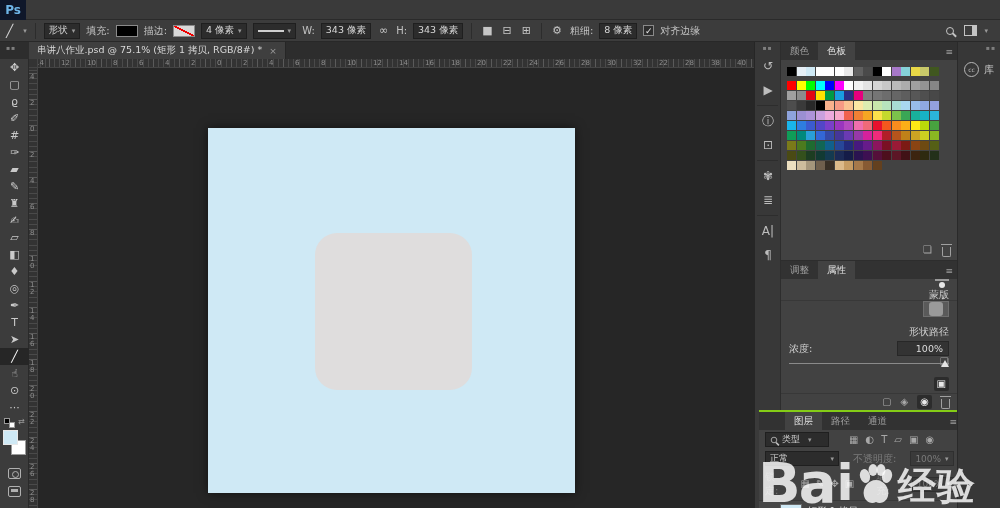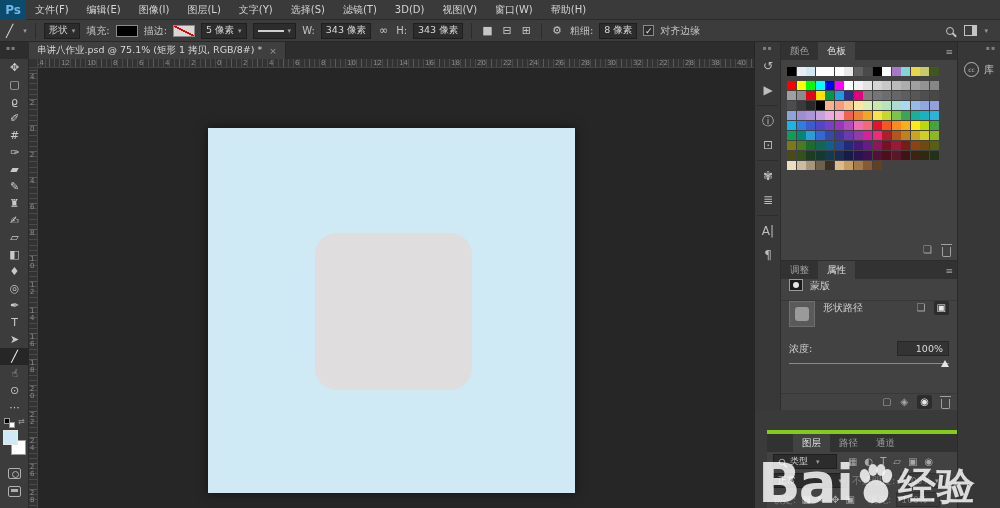--- a/index.html
+++ b/index.html
@@ -2,21 +2,21 @@
 <html><head>
 <meta charset="utf-8">
 <style>
   * { margin:0; padding:0; box-sizing:border-box; }
   html,body { width:1000px; height:508px; }
   body { font-family:"DejaVu Sans","Liberation Sans",sans-serif; font-size:10px; color:#cfcfcf; background:#323232; overflow:hidden; }
   #app { position:relative; width:1000px; height:508px; background:#3a3a3a; overflow:hidden; }
 
   
   #menubar { position:absolute; left:0; top:0; width:1000px; height:20px; background:#3a3a3a; border-bottom:1px solid #2a2a2a; display:flex; align-items:center; }
-  #ps-logo { width:26px; height:20px; display:flex; align-items:center; justify-content:center; color:#6fb6e8; font-weight:bold; font-size:12px; background:#0c4a6e; }
+  #ps-logo { width:26px; height:20px; display:flex; align-items:center; justify-content:center; color:#6fb6e8; font-weight:bold; font-size:12px; background:#0f172a; }
   #menu-items { display:flex; align-items:center; }
   .menu-item { padding:0 9px; color:#d4d4d4; font-size:10px; line-height:20px; cursor:default; }
 
   
   #optionsbar { position:absolute; left:0; top:20px; width:1000px; height:22px; background:#3c3c3c; border-bottom:1px solid #282828; display:flex; align-items:center; gap:6px; padding:0 6px; }
   .ob-label { color:#c2c2c2; font-size:10px; white-space:nowrap; }
   .ob-sep { width:1px; height:16px; background:#2c2c2c; margin:0 2px; }
   .ob-select,.ob-input { background:#2c2c2c; border:1px solid #1f1f1f; color:#d6d6d6; height:16px; display:flex; align-items:center; padding:0 4px; font-size:9.5px; white-space:nowrap; }
   .ob-caret { color:#9a9a9a; font-size:7px; margin-left:4px; }
   .tool-badge { color:#d8d8d8; font-size:12px; }
@@ -73,59 +73,59 @@
   
   #rightside { position:absolute; left:754px; top:42px; width:246px; bottom:0; background:#3a3a3a; border-left:1px solid #262626; }
   #panelicons { position:absolute; left:0; top:0; width:26px; height:368px; background:#383838; border-right:1px solid #2d2d2d; }
   .strip-dots { color:#7e7e7e; font-size:6px; letter-spacing:1px; text-align:center; padding:2px 0 3px; }
   .strip-ic { width:26px; height:24px; display:flex; align-items:center; justify-content:center; color:#bdbdbd; font-size:12px; }
   .strip-div { height:1px; background:#2d2d2d; margin:3px 2px; }
 
   .panel { position:absolute; background:#424242; }
   #swatches-panel { left:26px; top:0; width:176px; height:218px; }
   #props-panel { left:26px; top:218px; width:176px; height:150px; border-top:1px solid #2d2d2d; }
-  #layers-panel { left:12px; top:368px; width:202px; bottom:0; border-top:4px solid #84cc16;margin-top:20px; }
+  #layers-panel { left:4px; top:368px; width:202px; bottom:0; border-top:2px solid #84cc16; }
   #libstrip { position:absolute; left:202px; top:0; width:44px; bottom:0; background:#373737; border-left:1px solid #2a2a2a; }
 
   .ptabs { height:18px; background:#323232; display:flex; align-items:flex-end; position:relative; }
   .ptab { padding:3px 9px 2px; font-size:9.5px; color:#9f9f9f; }
   .ptab.active { background:#424242; color:#e2e2e2; }
   .pmenu { position:absolute; right:5px; top:5px; color:#9f9f9f; font-size:9px; letter-spacing:-1px; }
 
   
   #swatch-grid { padding:7px 5px 4px 6px; }
   .swrow { line-height:0; white-space:nowrap; }
   .swrow.recent { margin-bottom:4px; }
   .sw { display:inline-block; width:9px; height:9px; margin:0 0.5px 1px 0; }
   #swatches-bottom { position:absolute; right:6px; bottom:3px; display:flex; gap:10px; align-items:center; }
   .mini-ic { color:#a8a8a8; font-size:10px; line-height:14px; }
   .mini-ic.active { background:#2c2c2c; color:#e8e8e8; padding:0 3px; border-radius:2px; }
   .trash-shape { position:relative; width:9px; height:10px; border:1px solid #a0a0a0; border-top:none; border-radius:0 0 2px 2px; display:inline-block; margin-top:3px; }
   .trash-shape::before { content:''; position:absolute; left:-2px; top:-3px; width:11px; height:1.5px; background:#a0a0a0; }
 
   
-  .prow { display:flex; align-items:flex-start; padding:0 8px; }
+  .prow { display:flex; align-items:flex-end; padding:0 8px;flex-direction:column; }
   #mask-row { height:22px; gap:7px; border-bottom:1px solid #383838; }
   .mask-glyph { width:14px; height:12px; background:#1c1c1c; border:1px solid #9a9a9a; position:relative; }
   .mask-glyph::after { content:''; position:absolute; left:3px; top:2px; width:6px; height:6px; background:#e6e6e6; border-radius:50%; }
   #shapepath-row { height:36px; gap:8px; }
   .path-thumb { width:26px; height:26px; background:#5a5a5a; border:1px solid #6e6e6e; display:flex; align-items:center; justify-content:center; }
   .path-thumb::after { content:''; width:14px; height:14px; background:#9a9a9a; border-radius:3px; display:block; }
   #shapepath-row .spacer { flex:1; }
   .slider-block { padding:4px 8px 2px; }
   .slider-top { display:flex; align-items:center; justify-content:space-between; }
   .pval { background:#333; border:1px solid #272727; color:#dcdcdc; font-size:9.5px; padding:1px 5px; min-width:52px; text-align:right; }
   .slider-track { position:relative; height:10px; margin-top:3px; }
   .slider-track::before { content:''; position:absolute; left:0; right:0; top:4px; height:1px; background:#8a8a8a; }
   .slider-thumb { position:absolute; top:1px; width:0; height:0; border-left:4px solid transparent; border-right:4px solid transparent; border-bottom:7px solid #e6e6e6; }
   #props-bottom { position:absolute; left:0; right:0; bottom:0; height:17px; border-top:1px solid #383838; display:flex; justify-content:flex-end; align-items:center; gap:9px; padding:0 7px; }
 
   
   #layers-body { padding:0 0 0 0; }
-  .lrow { display:flex; align-items:center; gap:5px; padding:2px 6px; }
+  .lrow { display:flex; align-items:center; gap:14px; padding:2px 6px; }
   .lsel { background:#2c2c2c; border:1px solid #1f1f1f; color:#cfcfcf; height:15px; display:flex; align-items:center; padding:0 4px; font-size:9px; }
   .dim { color:#7a7a7a; }
   .dimbox { background:#3a3a3a; border:1px solid #2f2f2f; color:#7a7a7a; height:15px; display:flex; align-items:center; padding:0 4px; font-size:9px; }
   .layer-row { background:#464646; border-top:1px solid #383838; height:22px; display:flex; align-items:center; gap:6px; padding:0 6px; }
   .eye { color:#cdcdcd; font-size:10px; }
   .layer-thumb { width:22px; height:16px; background:#cfe9f5; border:1px solid #6b6b6b; display:flex; align-items:center; justify-content:center; }
   .layer-thumb::after { content:''; width:8px; height:8px; background:#dedcdc; border-radius:2px; display:block; }
   .layer-name { color:#d8d8d8; font-size:9.5px; }
 
   
@@ -140,49 +140,36 @@
   #wm-paw { margin:0 2px 2px; }
   #wm-cn { font-size:38px; font-weight:bold; line-height:44px; letter-spacing:1px; }
 </style>
 </head>
 <body>
 
 <div id="app">
 
   <div id="menubar">
     <div id="ps-logo">Ps</div>
-    <div id="menu-items">
-        <span class="menu-item">文件(F)</span>
-        <span class="menu-item">编辑(E)</span>
-        <span class="menu-item">图像(I)</span>
-        <span class="menu-item">图层(L)</span>
-        <span class="menu-item">文字(Y)</span>
-        <span class="menu-item">选择(S)</span>
-        <span class="menu-item">滤镜(T)</span>
-        <span class="menu-item">3D(D)</span>
-        <span class="menu-item">视图(V)</span>
-        <span class="menu-item">窗口(W)</span>
-        <span class="menu-item">帮助(H)</span>
-      </div>
   </div>
 
   <div id="optionsbar">
     <span class="tool-badge">╱</span>
     <span class="ob-caret">▾</span>
     <div class="ob-sep"></div>
     <div class="ob-select">
       <span>形状</span>
       <span class="ob-caret">▾</span>
     </div>
     <span class="ob-label">填充:</span>
     <span class="fill-swatch"></span>
     <span class="ob-label">描边:</span>
     <span class="stroke-swatch"></span>
     <div class="ob-select">
-      <span>5 像素</span>
+      <span>4 像素</span>
       <span class="ob-caret">▾</span>
     </div>
     <div class="ob-select">
       <span class="line-sample"></span>
       <span class="ob-caret">▾</span>
     </div>
     <span class="ob-label">W:</span>
     <div class="ob-input">
         <span>343 像素</span>
       </div>

